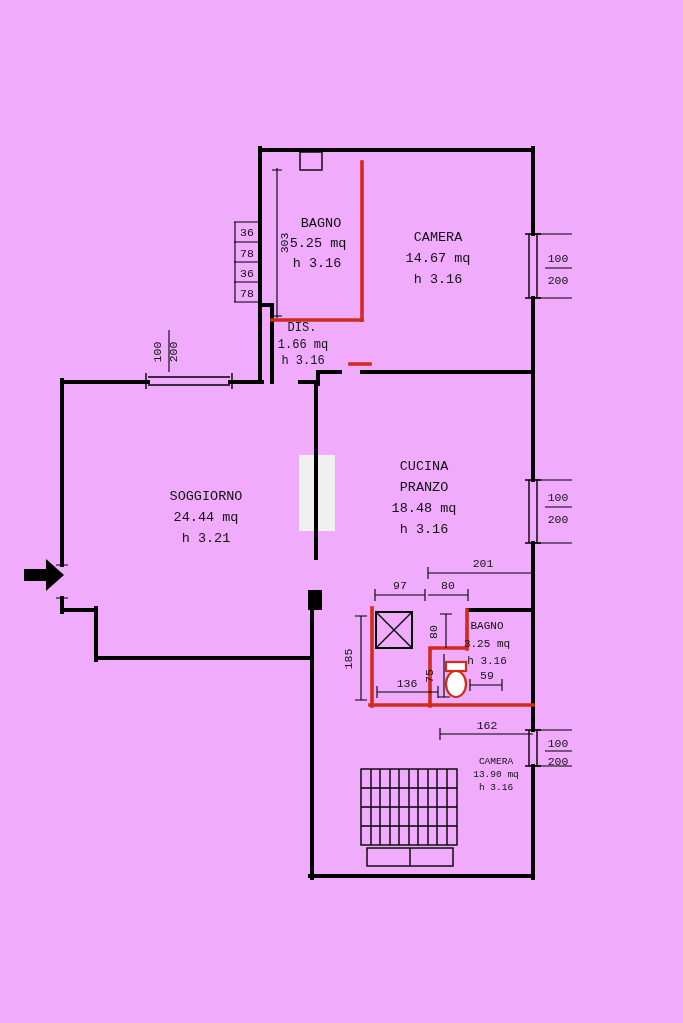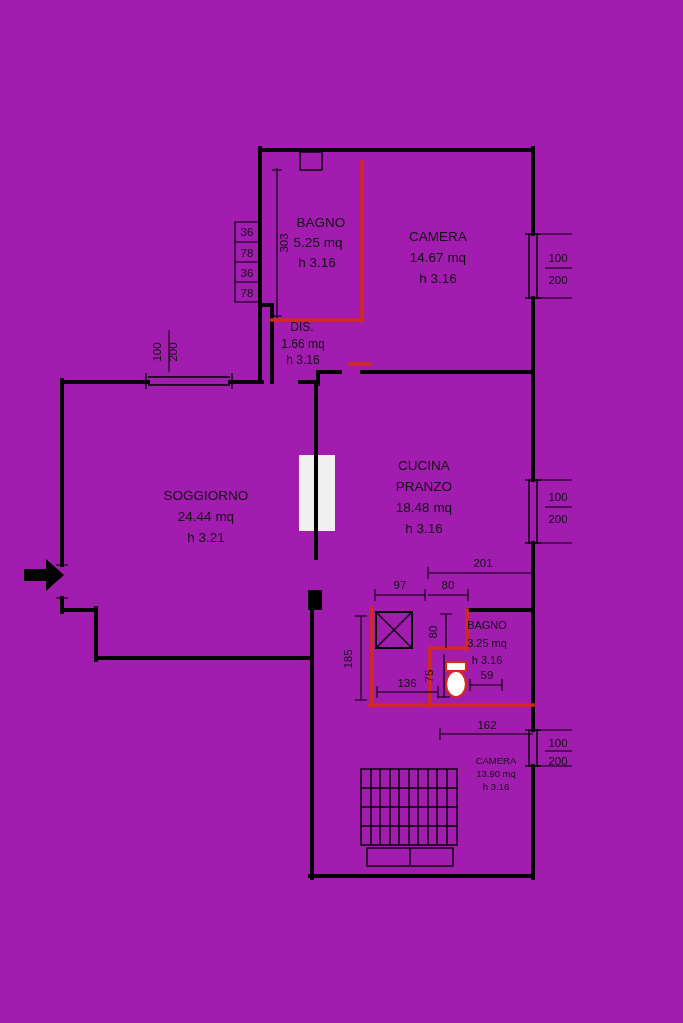--- a/index.html
+++ b/index.html
@@ -1,18 +1,18 @@
 <!DOCTYPE html>
 <html style="--wall: #000000; --mod: #d22b1b; --txt: #111111; --background: #ffffff;"><head>
 <meta charset="utf-8">
 <style>
   html,body { margin:0; padding:0; background:#fff; }
   .stage {
-    position:relative; width:683px; height:1023px; background:#a21caf;
-    font-family:Liberation Sans, sans-serif; overflow:hidden;
+    position:relative; width:683px; height:1023px; background:#f0abfc;
+    font-family:Liberation Mono, monospace; overflow:hidden;
   }
   svg { display:block; }
   
   .w    { stroke:var(--wall,#000); stroke-width:4; fill:none; stroke-linecap:square; }
   .w2   { stroke:var(--wall,#000); stroke-width:2; fill:none; }
   .thin { stroke:var(--wall,#000); stroke-width:1.4; fill:none; }
   .red  { stroke:var(--mod,#d22b1b); stroke-width:3.6; fill:none; stroke-linecap:square; }
   .red2 { stroke:var(--mod,#d22b1b); stroke-width:2.2; fill:#fff; }
   .dim  { stroke:var(--wall,#000); stroke-width:1.1; fill:none; }
   

